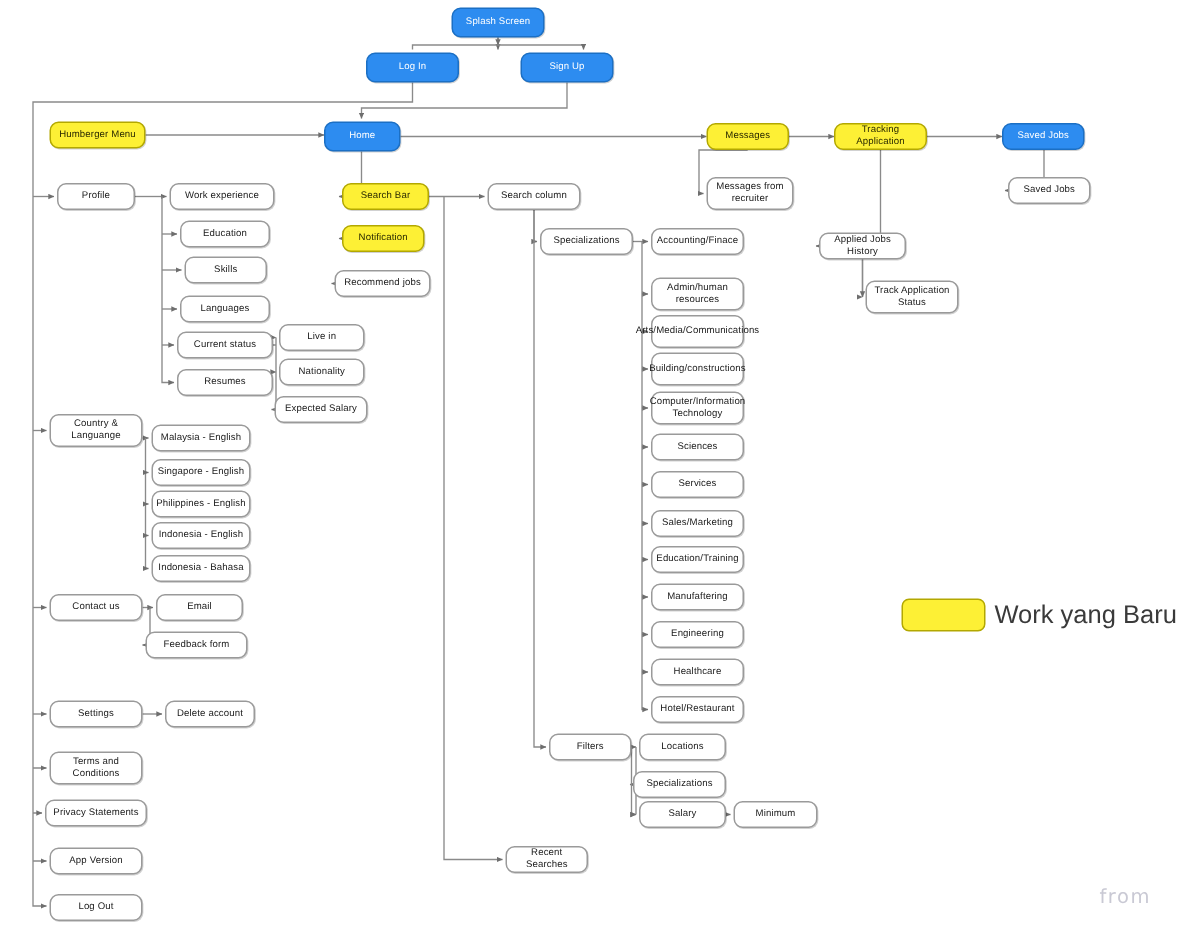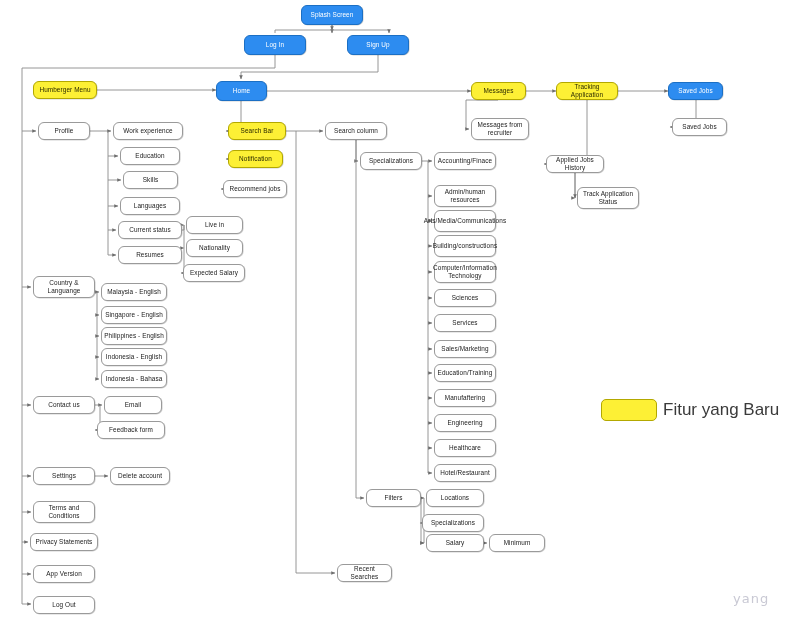--- a/index.html
+++ b/index.html
@@ -192,16 +192,16 @@
       <div class="node yellow" style="left: 471px; top: 82px; width: 55px; height: 18px;">Messages</div>
       <div class="node" style="left: 471px; top: 118px; width: 58px; height: 22px;">Messages from recruiter</div>
       <div class="node yellow" style="left: 556px; top: 82px; width: 62px; height: 18px;">Tracking Application</div>
       <div class="node" style="left: 546px; top: 155px; width: 58px; height: 18px;">Applied Jobs History</div>
       <div class="node" style="left: 577px; top: 187px; width: 62px; height: 22px;">Track Application Status</div>
       <div class="node blue" style="left: 668px; top: 82px; width: 55px; height: 18px;">Saved Jobs</div>
       <div class="node" style="left: 672px; top: 118px; width: 55px; height: 18px;">Saved Jobs</div>
     </div>
 
   <div id="legend-swatch"></div>
-  <div id="legend-label">Fitur yang Baru</div>
-  <div id="miro-watermark">yang</div>
+  <div id="legend-label">Work yang Baru</div>
+  <div id="miro-watermark">from</div>
 
 </div>
 
 </body></html>

